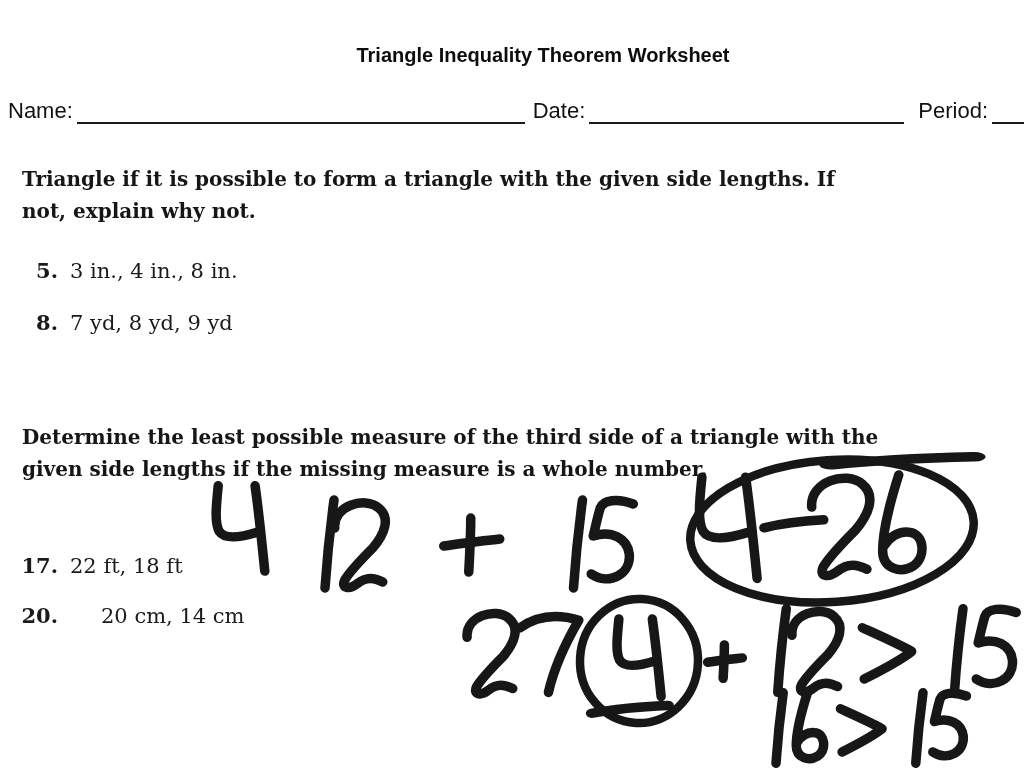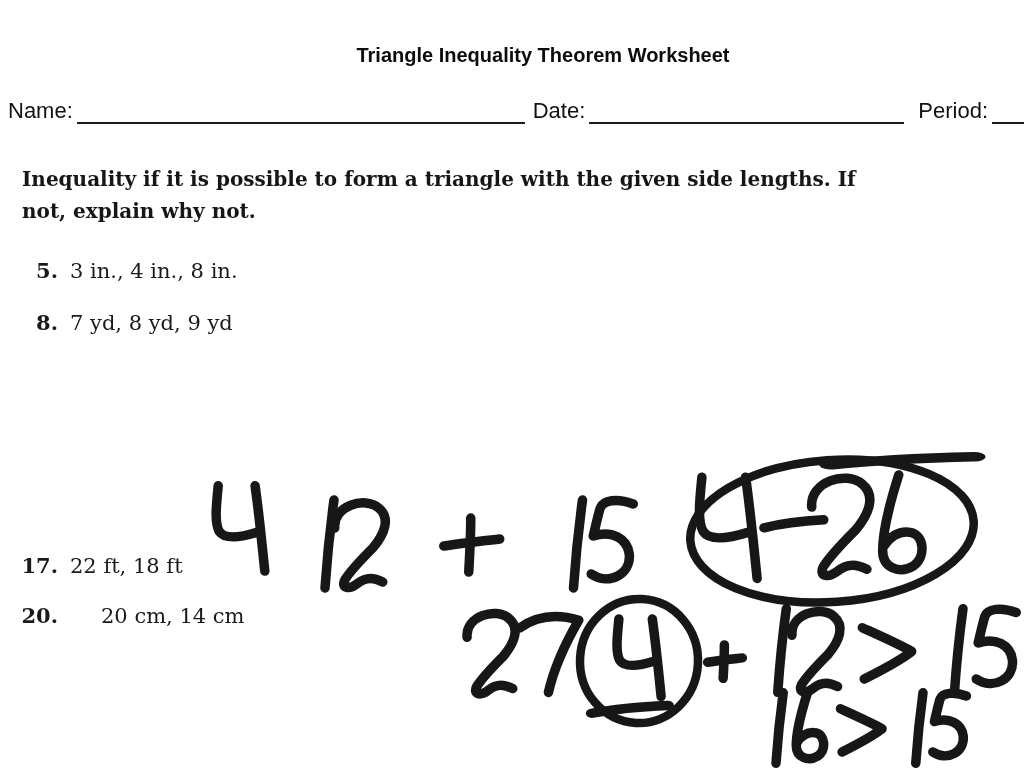--- a/index.html
+++ b/index.html
@@ -49,33 +49,37 @@
   <div class="header-row">
     <span class="hlabel">Name:</span>
     <span class="hline name-line"></span>
     <span class="hlabel date-label">Date:</span>
     <span class="hline date-line"></span>
     <span class="hlabel period-label">Period:</span>
     <span class="hline period-line"></span>
   </div>
 
   <div class="instruction inst-1">
-    <div>Inequality if it is possible to form a triangle with the given side lengths. If</div>
+    <div>Triangle if it is possible to form a triangle with the given side lengths. If</div>
     <div>not, explain why not.</div>
   </div>
 
   <div class="problem p-0">
     <span class="pnum">5.</span>
     <span class="ptext">3 in., 4 in., 8 in.</span>
   </div>
   <div class="problem p-1">
     <span class="pnum">8.</span>
     <span class="ptext">7 yd, 8 yd, 9 yd</span>
   </div>
 
+  <div class="instruction inst-2">
+    <div>Determine the least possible measure of the third side of a triangle with the</div>
+    <div>given side lengths if the missing measure is a whole number.</div>
+  </div>
 
   <div class="problem p-4">
     <span class="pnum">17.</span>
     <span class="ptext">22 ft, 18 ft</span>
   </div>
   <div class="problem p-5">
     <span class="pnum">20.</span>
     <span class="ptext">20 cm, 14 cm</span>
   </div>
 

